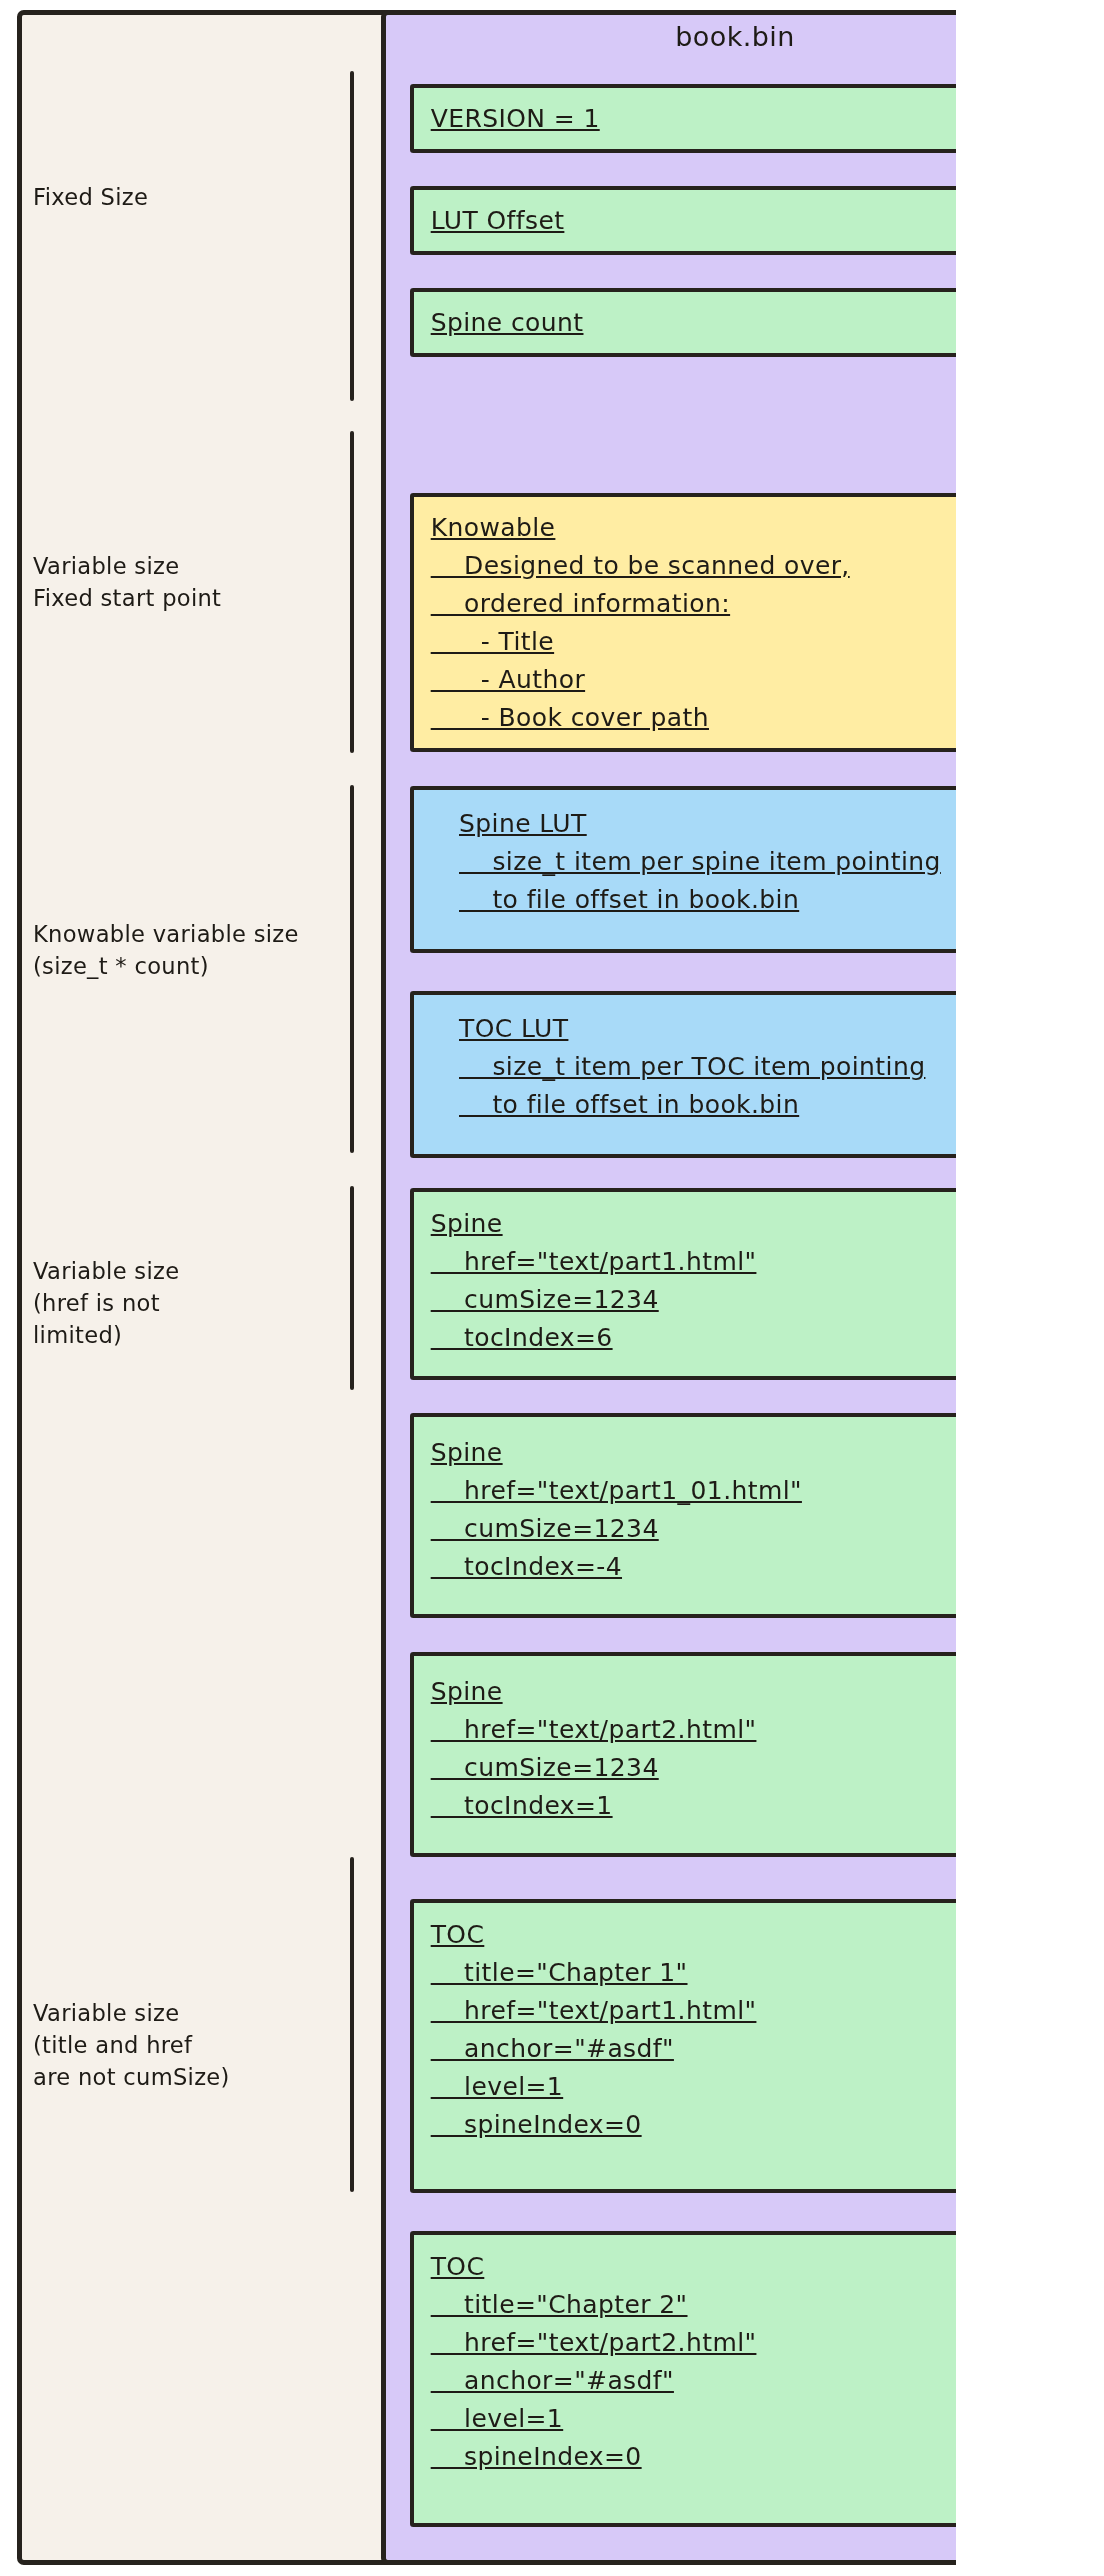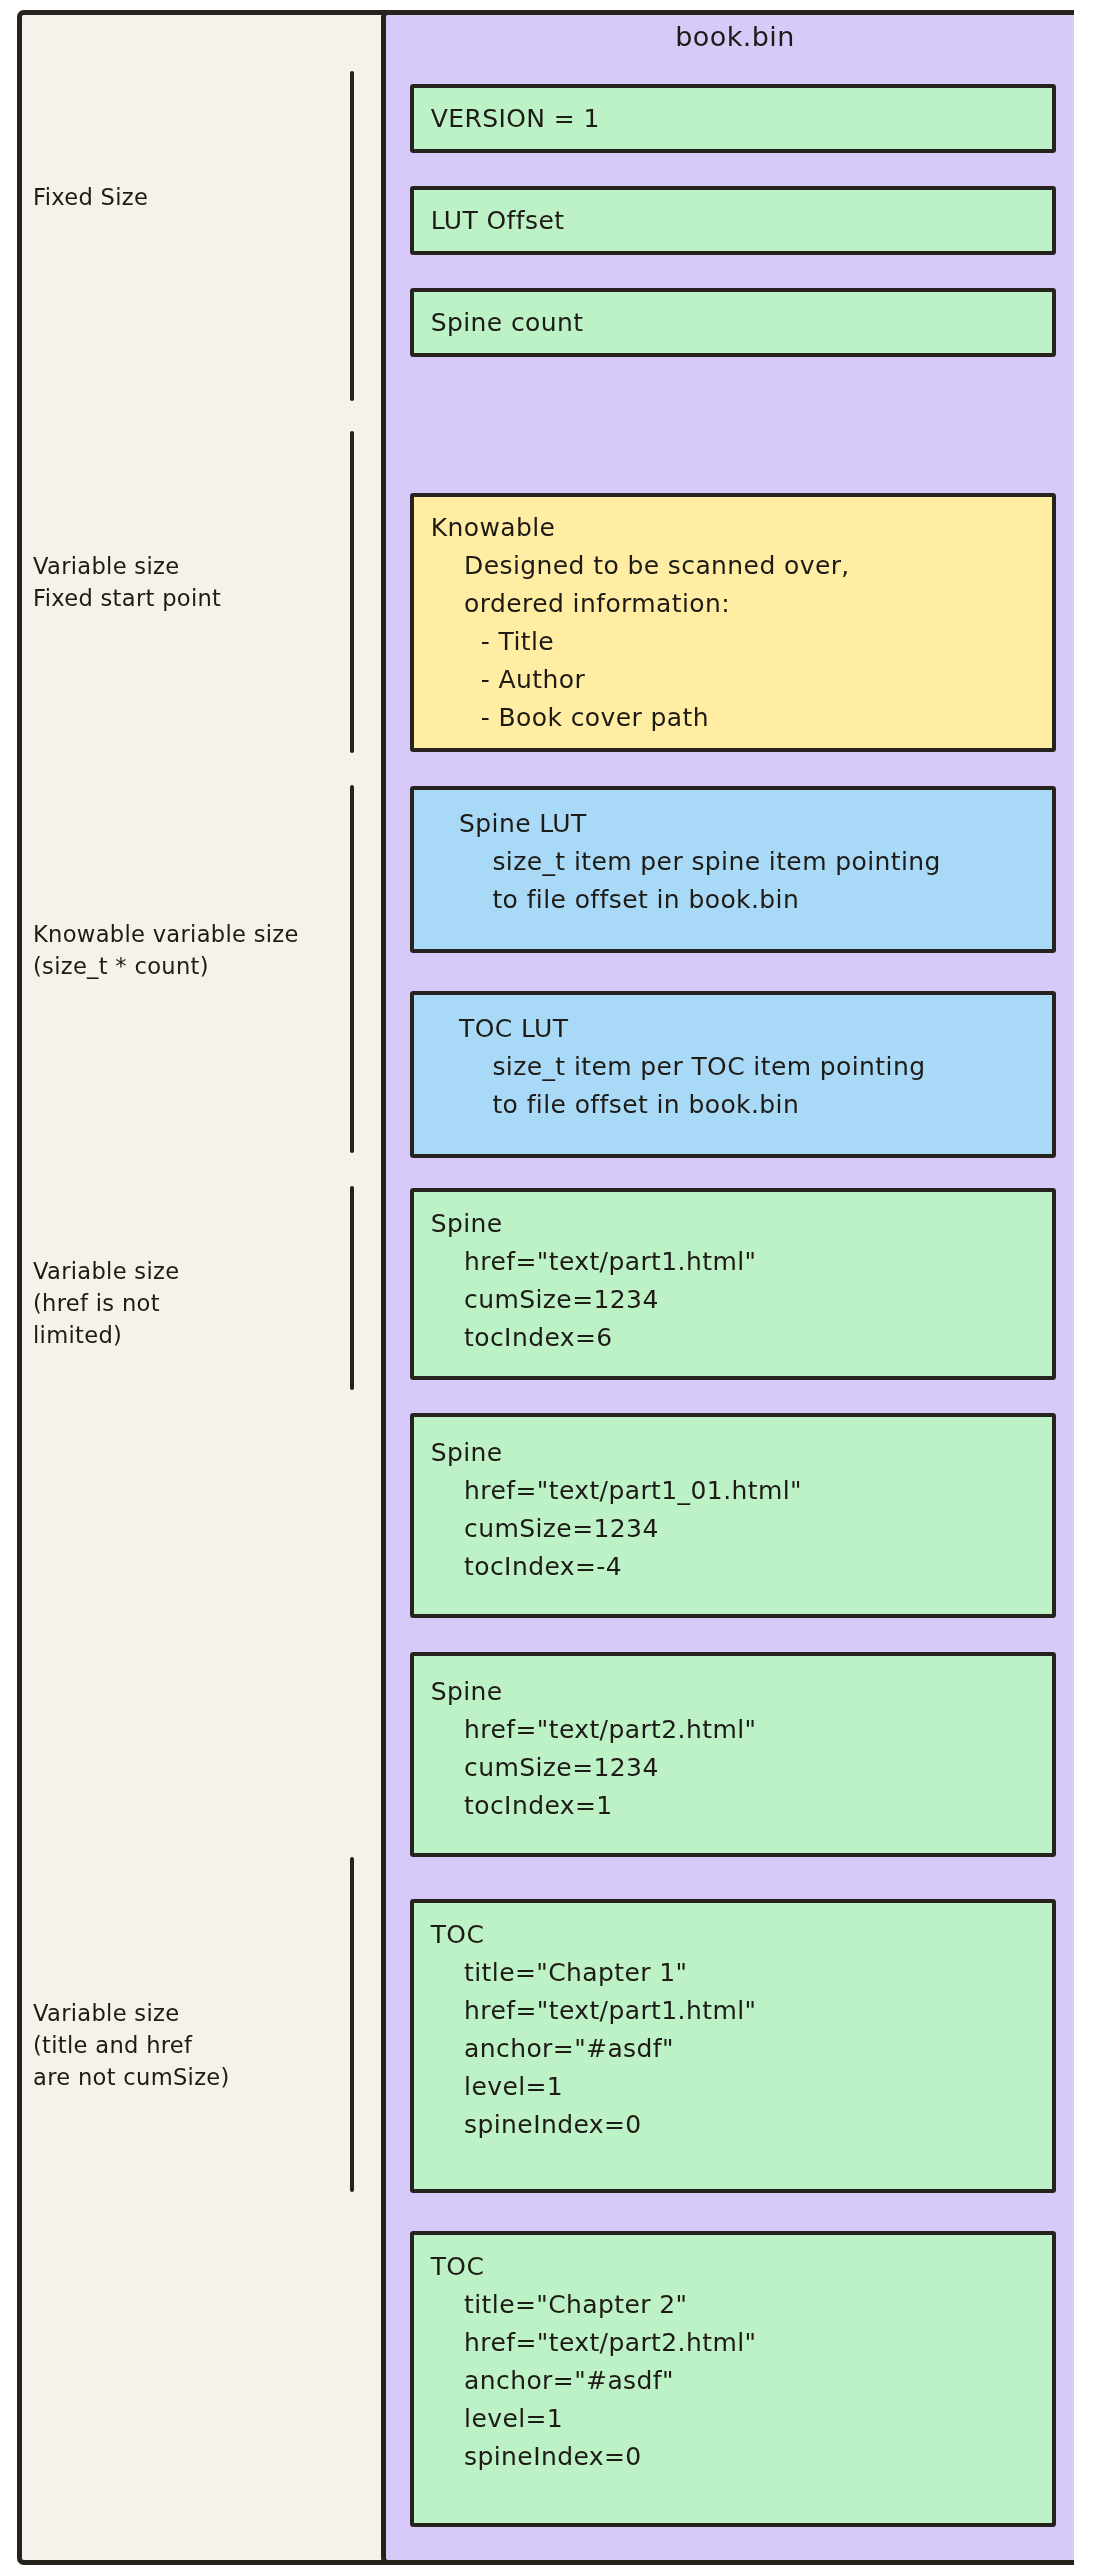--- a/index.html
+++ b/index.html
@@ -1,18 +1,18 @@
 <!DOCTYPE html>
 <html style="font-size:13.4px"><head>
 <meta charset="utf-8">
 <style>
   html,body{margin:0;padding:0;background:#ffffff;}
   .canvas{
     position:relative;
-    width:1074px;height:2576px;
+    width:956px;height:2576px;
     font-family:"DejaVu Sans",sans-serif;
     color:#1e1b16;
     overflow:hidden;
   }
   
   .outer{
     position:absolute;left:16.7px;top:10px;width:1073px;height:2555px;
     background:#f6f1ea;
     border:5.9px solid #26221d;
     border-radius:6.7px;
@@ -35,21 +35,21 @@
   
   .fbox{
     position:absolute;left:410px;width:646px;
     border:4.2px solid #26221d;
     border-radius:3.3px;
     box-sizing:border-box;
     padding:11.7px 0 0 16.7px;
     font-size:25px;line-height:38px;
     letter-spacing:0.4px;
   }
-  .fbox .ln{white-space:pre;}
+  .fbox .ln{white-space:pre;text-decoration:underline;}
   .green{background:#bdf1c6;}
   .yellow{background:#ffeda3;}
   .blue{background:#a8daf8;padding-left:45px;}
   .b1{top:84px;height:69px;}
   .b2{top:186px;height:69px;}
   .b3{top:288px;height:69px;}
   .b4{top:390px;height:69px;}
   .b5{top:493px;height:259px;}
   .b6{top:786px;height:167px;padding-top:15px;}
   .b7{top:991px;height:167px;padding-top:15px;}

